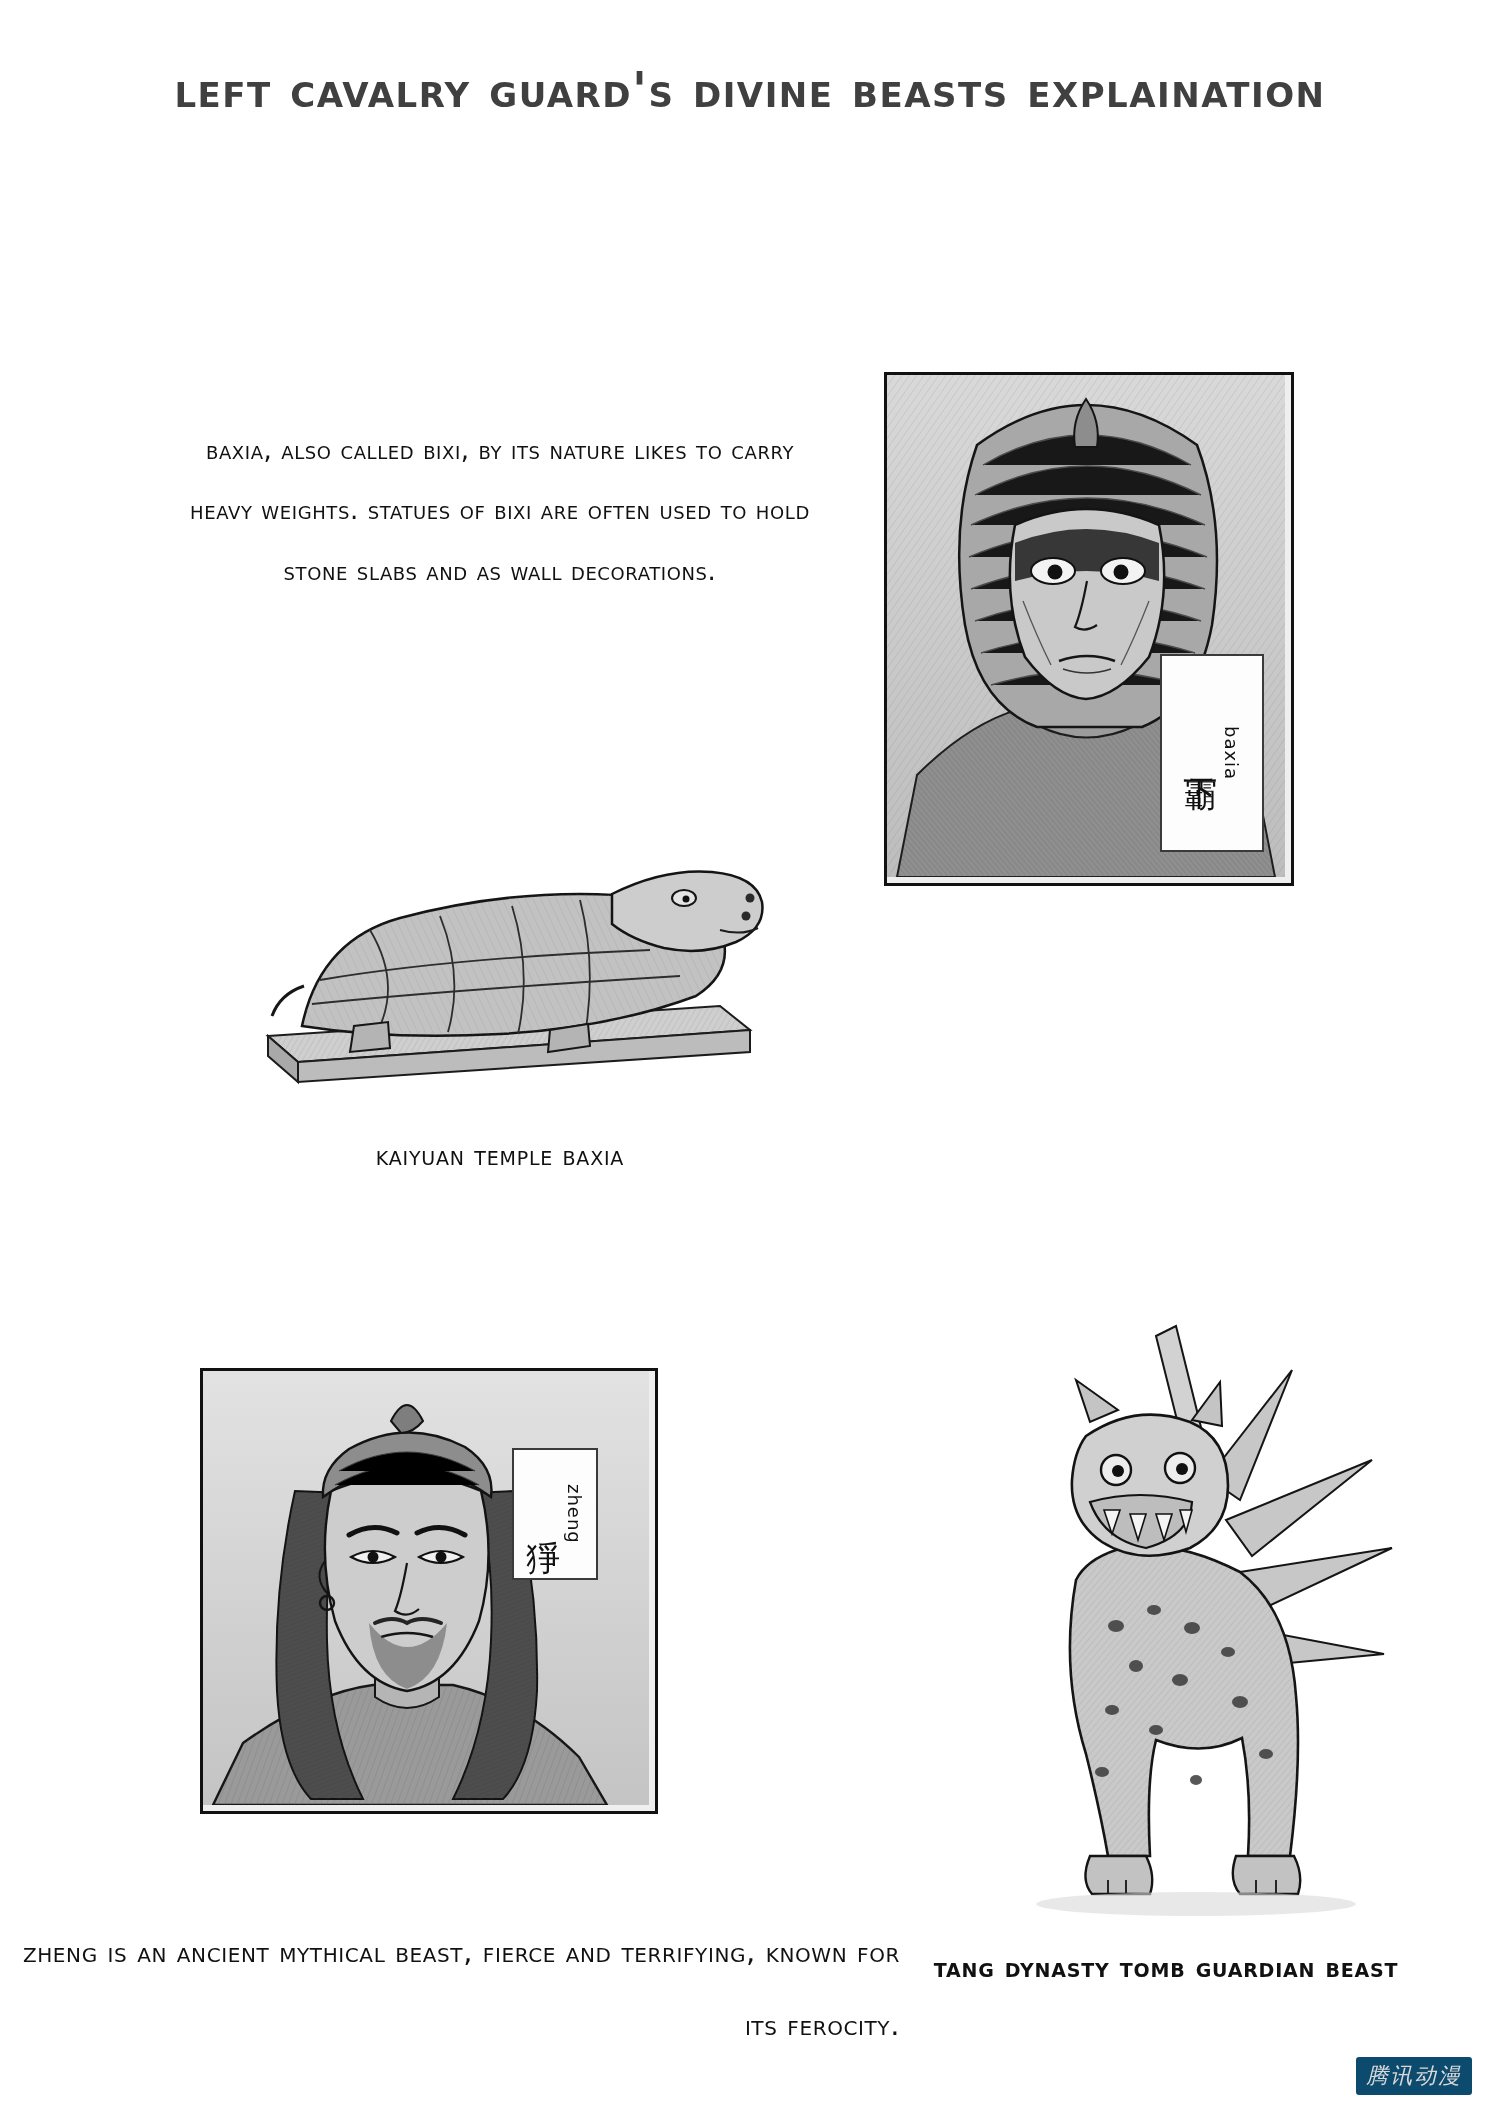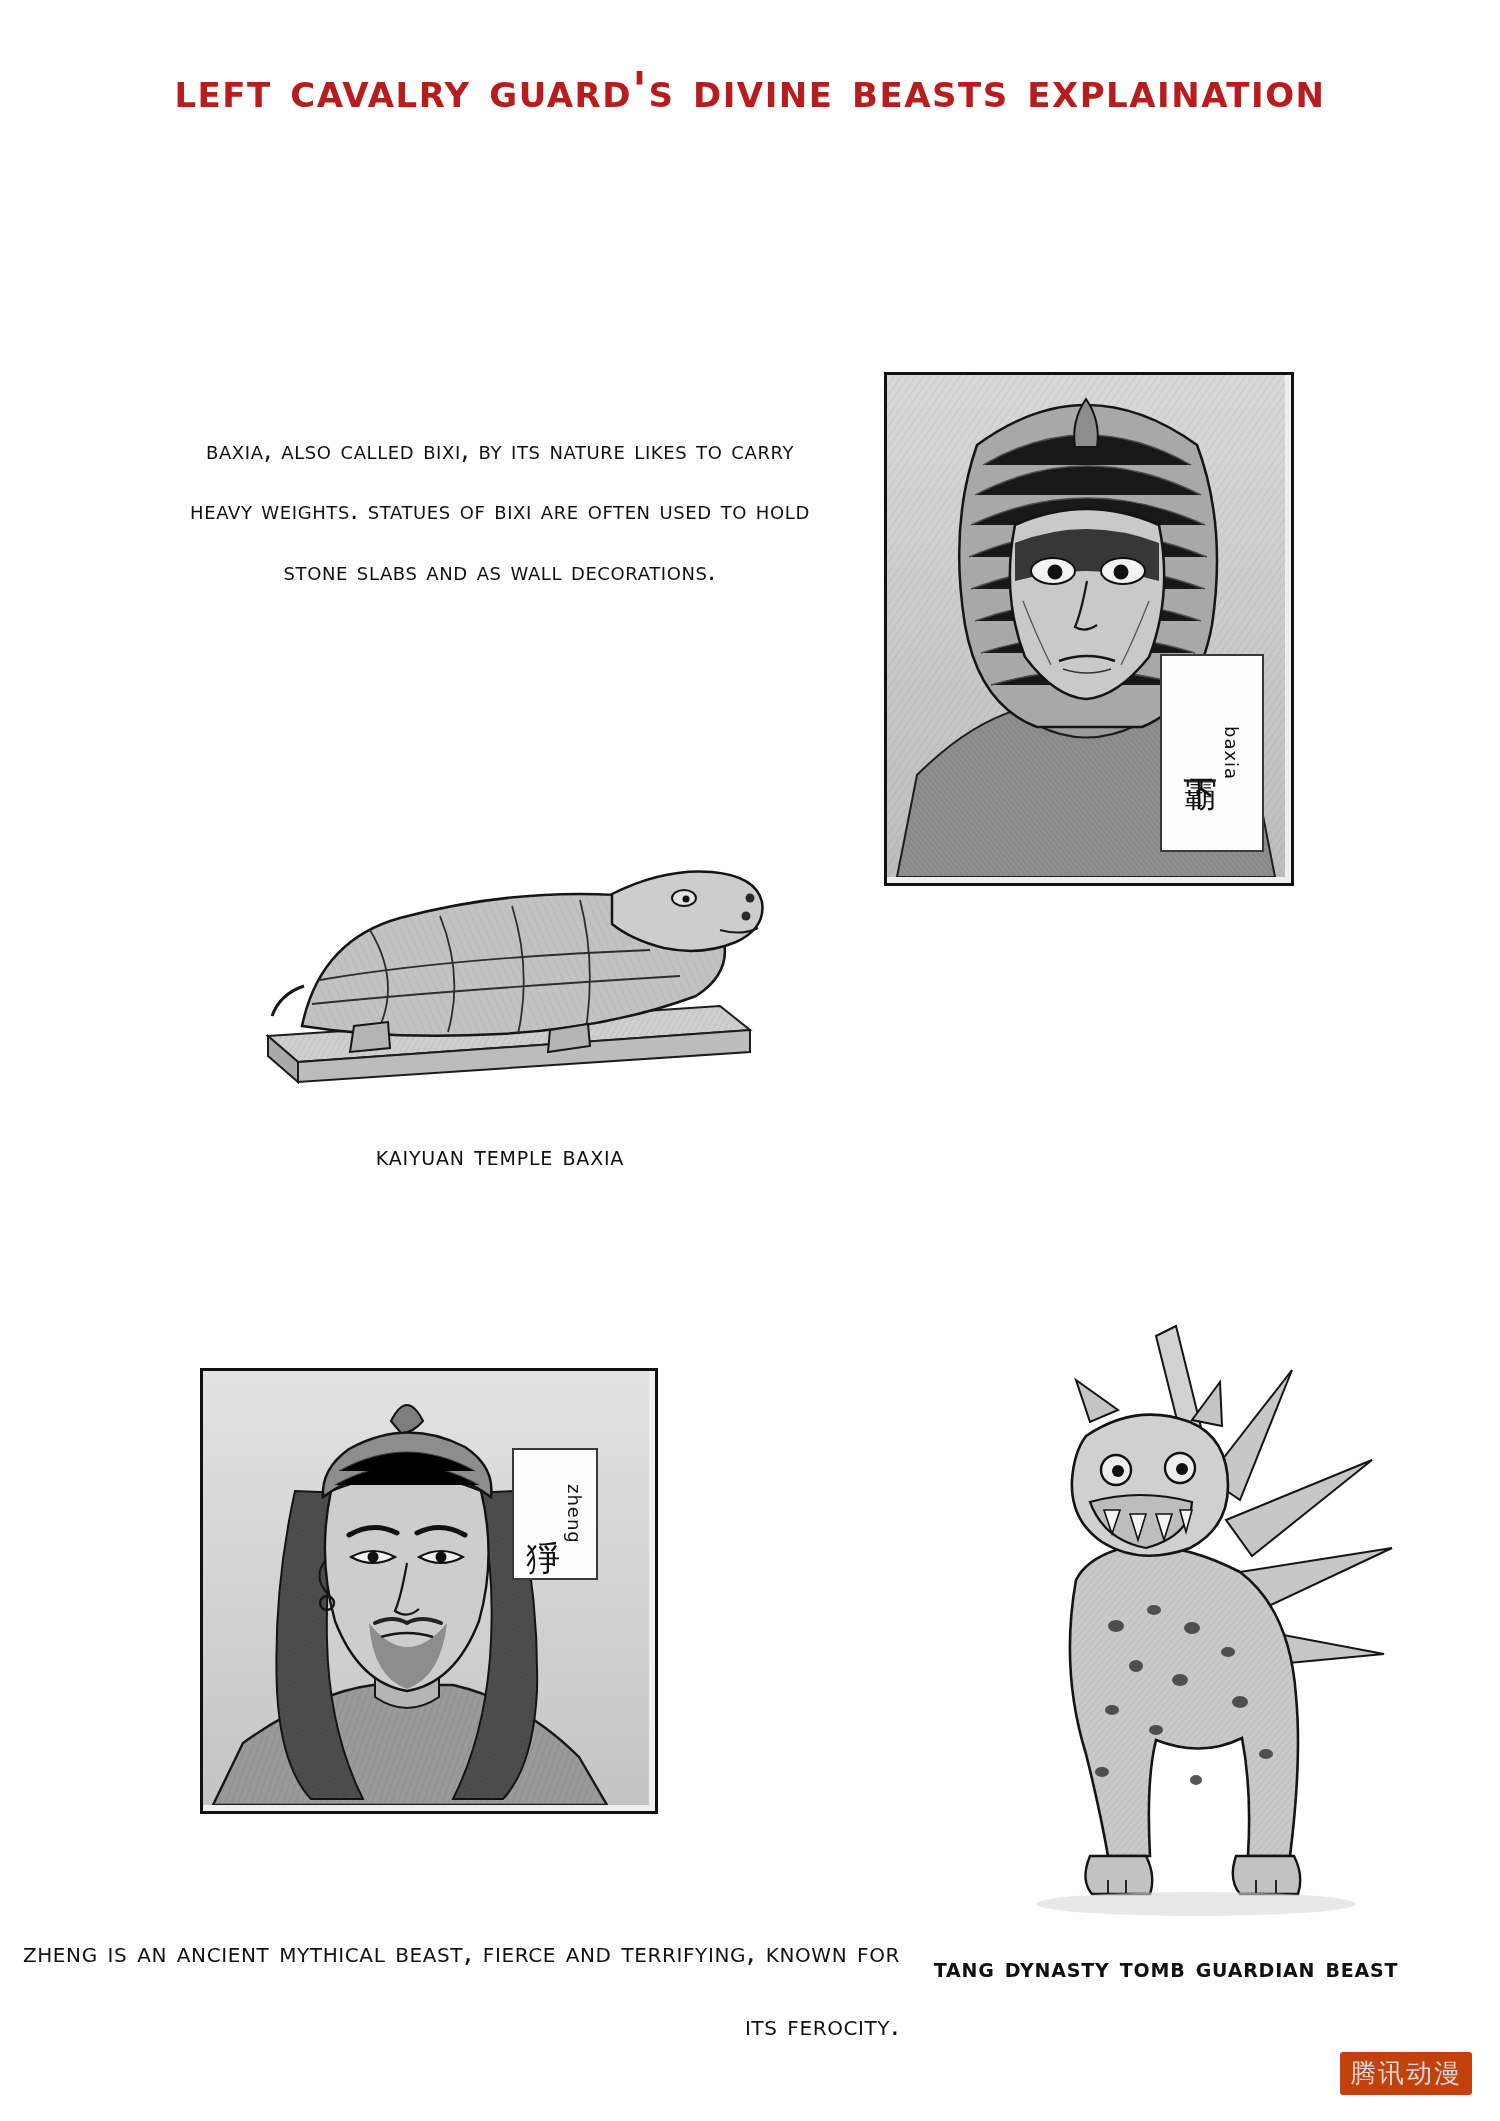--- a/index.html
+++ b/index.html
@@ -27,21 +27,21 @@
     top: 62px;
     left: 0;
     width: 1500px;
     text-align: center;
     font-family: "DejaVu Sans", sans-serif;
     font-size: 49px;
     font-weight: 700;
     letter-spacing: 1.5px;
     font-variant: small-caps;
     text-transform: lowercase;
-    color: #b91c1c;
+    color: #404040;
   }
 
   
   .comic-text {
     position: absolute;
     font-family: "DejaVu Sans", sans-serif;
     font-size: 26px;
     font-variant: small-caps;
     text-transform: lowercase;
     letter-spacing: 0.6px;
@@ -163,26 +163,27 @@
   }
   .art-baxia-statue { top: 790px; left: 250px; width: 520px; height: 310px; }
   .art-zheng-statue { top: 1310px; left: 940px; width: 500px; height: 620px; }
 
   
   .watermark {
     position: absolute;
     right: 28px;
     bottom: 26px;
     font-family: "DejaVu Sans", sans-serif;
-    font-size: 26px;
+    font-size: 22px;
     color: #d8d8d8;
     letter-spacing: 2px;
-    background: #c2410c;
+    background: #0c4a6e;
     padding: 4px 10px;
     border-radius: 3px;
+    font-style: italic;
   }
 </style>
 </head>
 <body>
 
 <div class="page">
 
   <div class="title">Left Cavalry Guard's Divine Beasts Explaination</div>
 
   <div class="comic-text para-baxia">Baxia, also called Bixi, by its nature likes to carry heavy weights. Statues of Bixi are often used to hold stone slabs and as wall decorations.</div>

